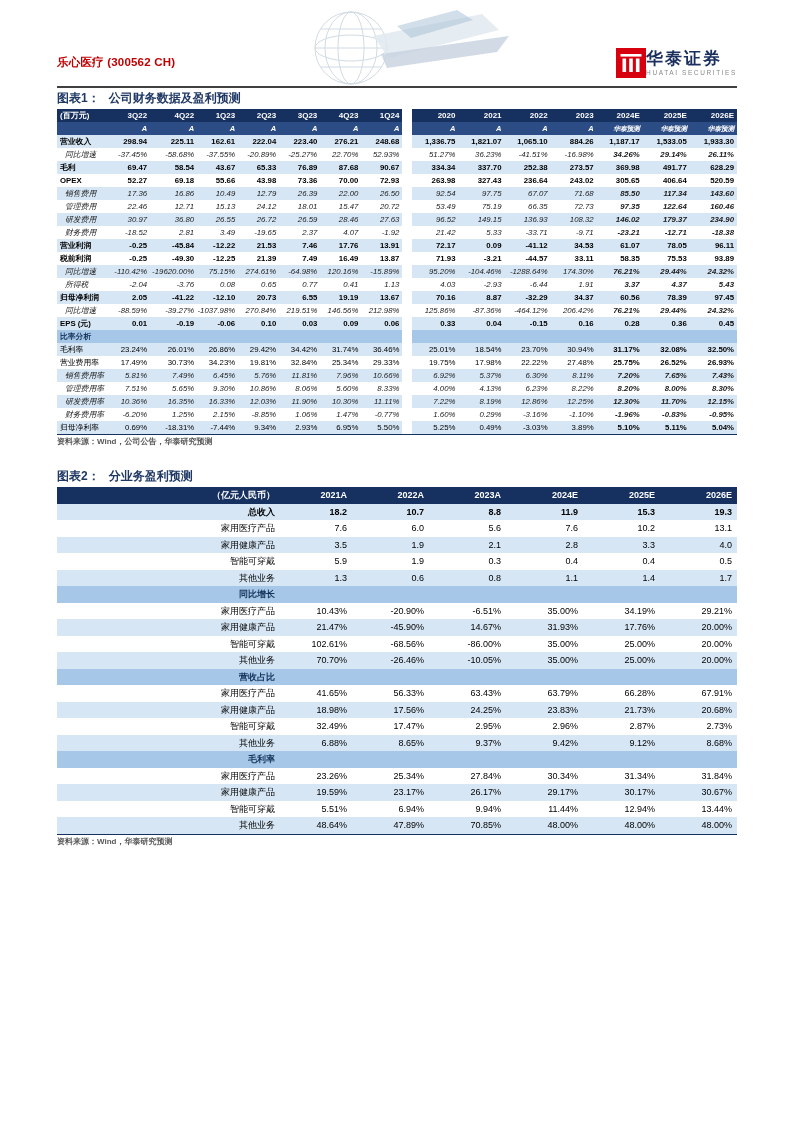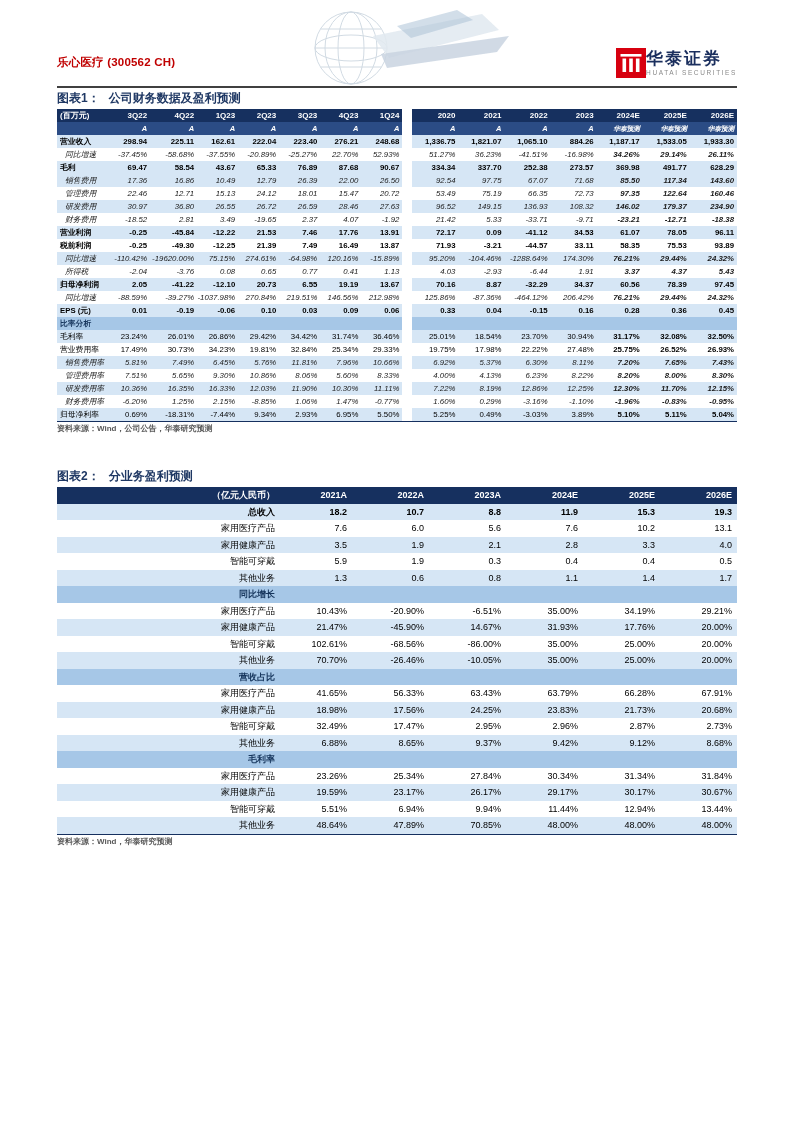--- a/index.html
+++ b/index.html
@@ -220,20 +220,38 @@
             <td class="num">90.67</td>
             <td class="sp"></td>
             <td class="num">334.34</td>
             <td class="num">337.70</td>
             <td class="num">252.38</td>
             <td class="num">273.57</td>
             <td class="num e">369.98</td>
             <td class="num e">491.77</td>
             <td class="num e">628.29</td>
           </tr>
+          <tr class="bold">
+            <td class="lbl">OPEX</td>
+            <td class="num">52.27</td>
+            <td class="num">69.18</td>
+            <td class="num">55.66</td>
+            <td class="num">43.98</td>
+            <td class="num">73.36</td>
+            <td class="num">70.00</td>
+            <td class="num">72.93</td>
+            <td class="sp"></td>
+            <td class="num">263.98</td>
+            <td class="num">327.43</td>
+            <td class="num">236.64</td>
+            <td class="num">243.02</td>
+            <td class="num e">305.65</td>
+            <td class="num e">406.64</td>
+            <td class="num e">520.59</td>
+          </tr>
           <tr class="indent shade">
             <td class="lbl">销售费用</td>
             <td class="num">17.36</td>
             <td class="num">16.86</td>
             <td class="num">10.49</td>
             <td class="num">12.79</td>
             <td class="num">26.39</td>
             <td class="num">22.00</td>
             <td class="num">26.50</td>
             <td class="sp"></td>

